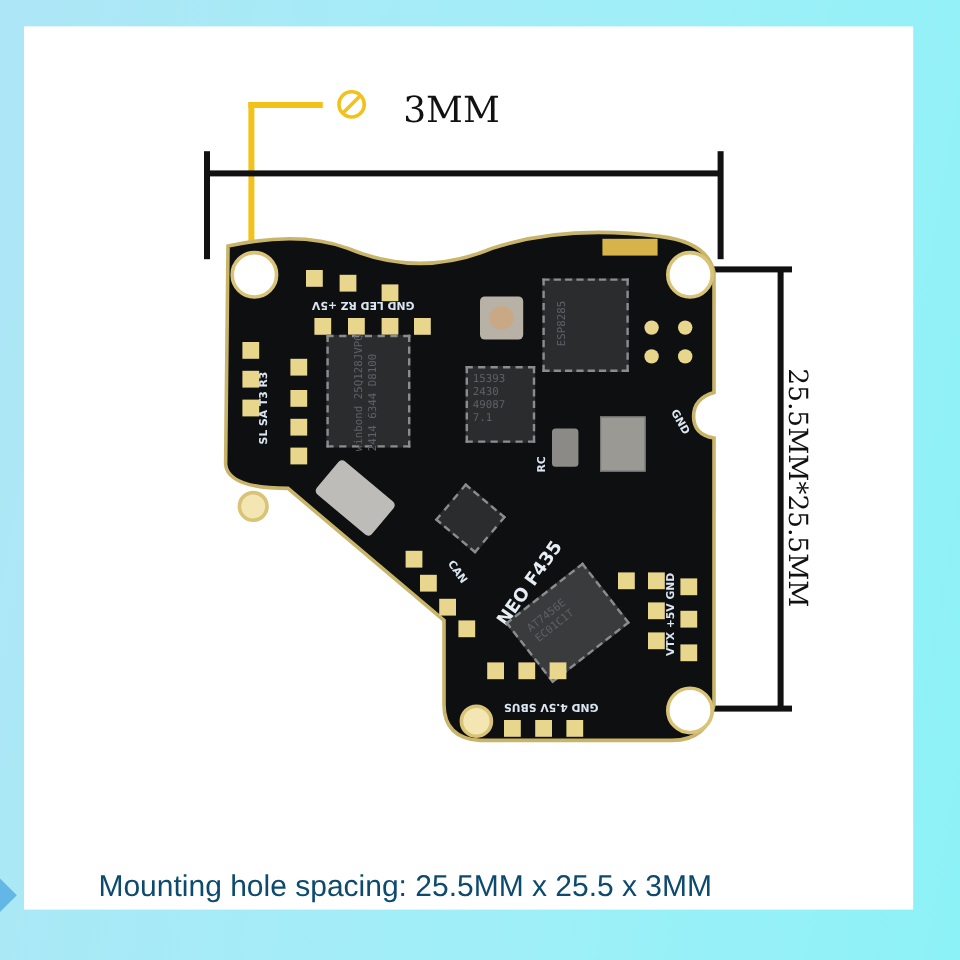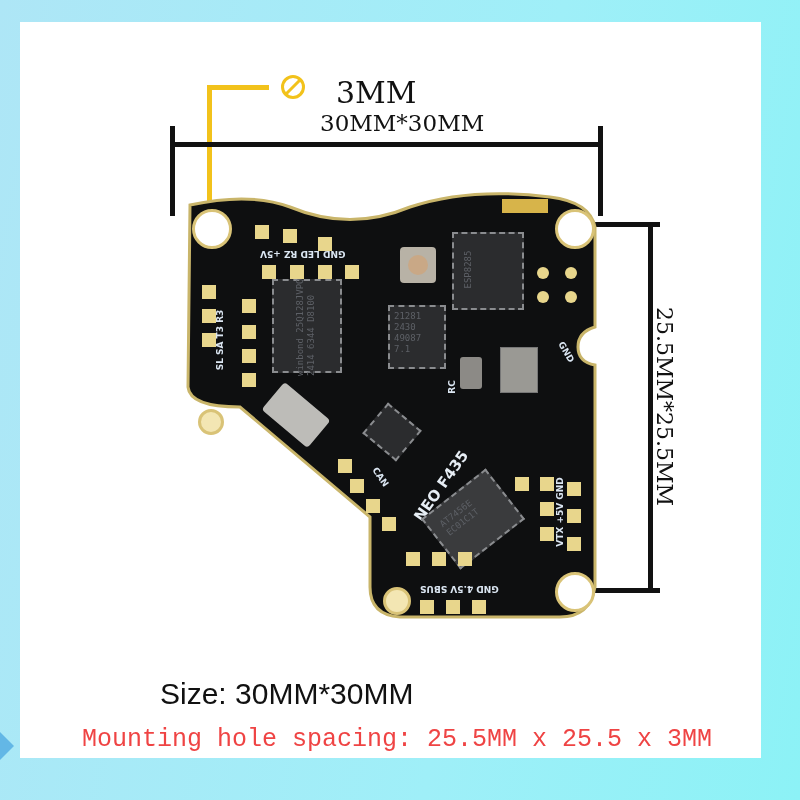--- a/index.html
+++ b/index.html
@@ -15,42 +15,41 @@
   }
   .corner {
     position:absolute; left:0; bottom:0; width:0; height:0;
     border-left:14px solid #63b7e6; border-top:14px solid transparent; border-bottom:14px solid transparent;
     bottom:40px;
   }
   .abs { position:absolute; }
   .dim-label { font-family:"DejaVu Serif", serif; color:#111; font-size:30px; }
   .hline { background:#111; }
   .caption-size { font-family:"Liberation Sans", sans-serif; font-size:30px; color:#111; }
-  .caption-spacing { font-family:Liberation Mono, monospace; font-size:25px; color:#ef4444; }
+  .caption-spacing { font-family:Liberation Sans, sans-serif; font-size:25px; color:#0c4a6e; }
   .pad { position:absolute; width:14px; height:14px; background:#e8d68c; }
   .silk { position:absolute; font-family:"DejaVu Sans", sans-serif; font-weight:bold; color:#dbe6f2; font-size:9px; }
   .chip { position:absolute; background:#2b2c2e; border:2px dashed #8a8c8f; }
   .chiptext { font-family:"DejaVu Sans Mono", monospace; color:#5d6066; font-size:9px; line-height:11px; }
   .hole { position:absolute; border-radius:50%; background:#fff; border:3px solid #d9c377; }
 </style>
 </head>
 <body>
 
 <div class="card">
 
   <div class="abs" style="left:187px; top:63px; width:5px; height:150px; background:#f2c21b;"></div>
   <div class="abs" style="left:187px; top:63px; width:62px; height:5px; background:#f2c21b;"></div>
   <div class="abs" style="left:260px; top:52px; width:26px; height:26px;">
     <svg width="26" height="26" viewBox="0 0 26 26">
       <circle cx="13" cy="13" r="10.5" fill="none" stroke="#f2c21b" stroke-width="3"></circle>
       <line x1="6" y1="20" x2="20" y2="6" stroke="#f2c21b" stroke-width="3"></line>
     </svg>
   </div>
   <div class="abs dim-label" style="left:316px; top:53px;">3MM</div>
-  <div class="abs dim-label" style="left:300px; top:88px; font-size:23px;">30MM*30MM</div>
 
   <div class="abs hline" style="left:152px; top:120px; width:430px; height:5px;"></div>
   <div class="abs hline" style="left:150px; top:104px; width:5px; height:90px;"></div>
   <div class="abs hline" style="left:578px; top:104px; width:5px; height:90px;"></div>
 
   <div class="abs hline" style="left:628px; top:202px; width:5px; height:368px;"></div>
   <div class="abs hline" style="left:540px; top:200px; width:100px; height:5px;"></div>
   <div class="abs hline" style="left:540px; top:566px; width:100px; height:5px;"></div>
   <div class="abs dim-label" style="left:524px; top:372px; width:240px; text-align:center; transform:rotate(90deg); font-size:22px;">25.5MM*25.5MM</div>
 
@@ -94,21 +93,21 @@
       <div class="chiptext" style="transform:rotate(-90deg); position:absolute; left:-18px; top:34px; width:100px;">winbond 25Q128JVPQ 2414 6344 D8100</div>
     </div>
 
     
     <div class="abs" style="left:230px; top:60px; width:36px; height:36px; background:#b8b2a6; border-radius:4px;">
       <div style="position:absolute; left:8px; top:8px; width:20px; height:20px; border-radius:50%; background:#c9a886;"></div>
     </div>
 
     
     <div class="chip" style="left:218px; top:118px; width:54px; height:60px;">
-      <div class="chiptext" style="padding:4px;">21281 2430 49087 7.1</div>
+      <div class="chiptext" style="padding:4px;">15393 2430 49087 7.1</div>
     </div>
 
     
     <div class="chip" style="left:282px; top:45px; width:68px; height:74px;">
       <div class="chiptext" style="transform:rotate(-90deg); position:absolute; left:-4px; top:30px;">ESP8285</div>
     </div>
 
     
     <div class="abs" style="left:367px; top:80px; width:12px; height:12px; border-radius:50%; background:#e8d68c;"></div>
     <div class="abs" style="left:395px; top:80px; width:12px; height:12px; border-radius:50%; background:#e8d68c;"></div>
@@ -156,17 +155,16 @@
     <div class="pad" style="left:345px; top:290px;"></div>
     <div class="pad" style="left:370px; top:290px;"></div>
     <div class="pad" style="left:397px; top:295px;"></div>
     <div class="pad" style="left:370px; top:315px;"></div>
     <div class="pad" style="left:397px; top:322px;"></div>
     <div class="pad" style="left:370px; top:340px;"></div>
     <div class="pad" style="left:397px; top:350px;"></div>
     <div class="silk" style="left:355px; top:320px; transform:rotate(-90deg);">VTX +5V GND</div>
   </div>
 
-  <div class="abs caption-size" style="left:140px; top:655px;">Size: 30MM*30MM</div>
   <div class="abs caption-spacing" style="left:62px; top:703px;">Mounting hole spacing: 25.5MM x 25.5 x 3MM</div>
 </div>
 
 <div class="corner"></div>
 
 </body></html>

